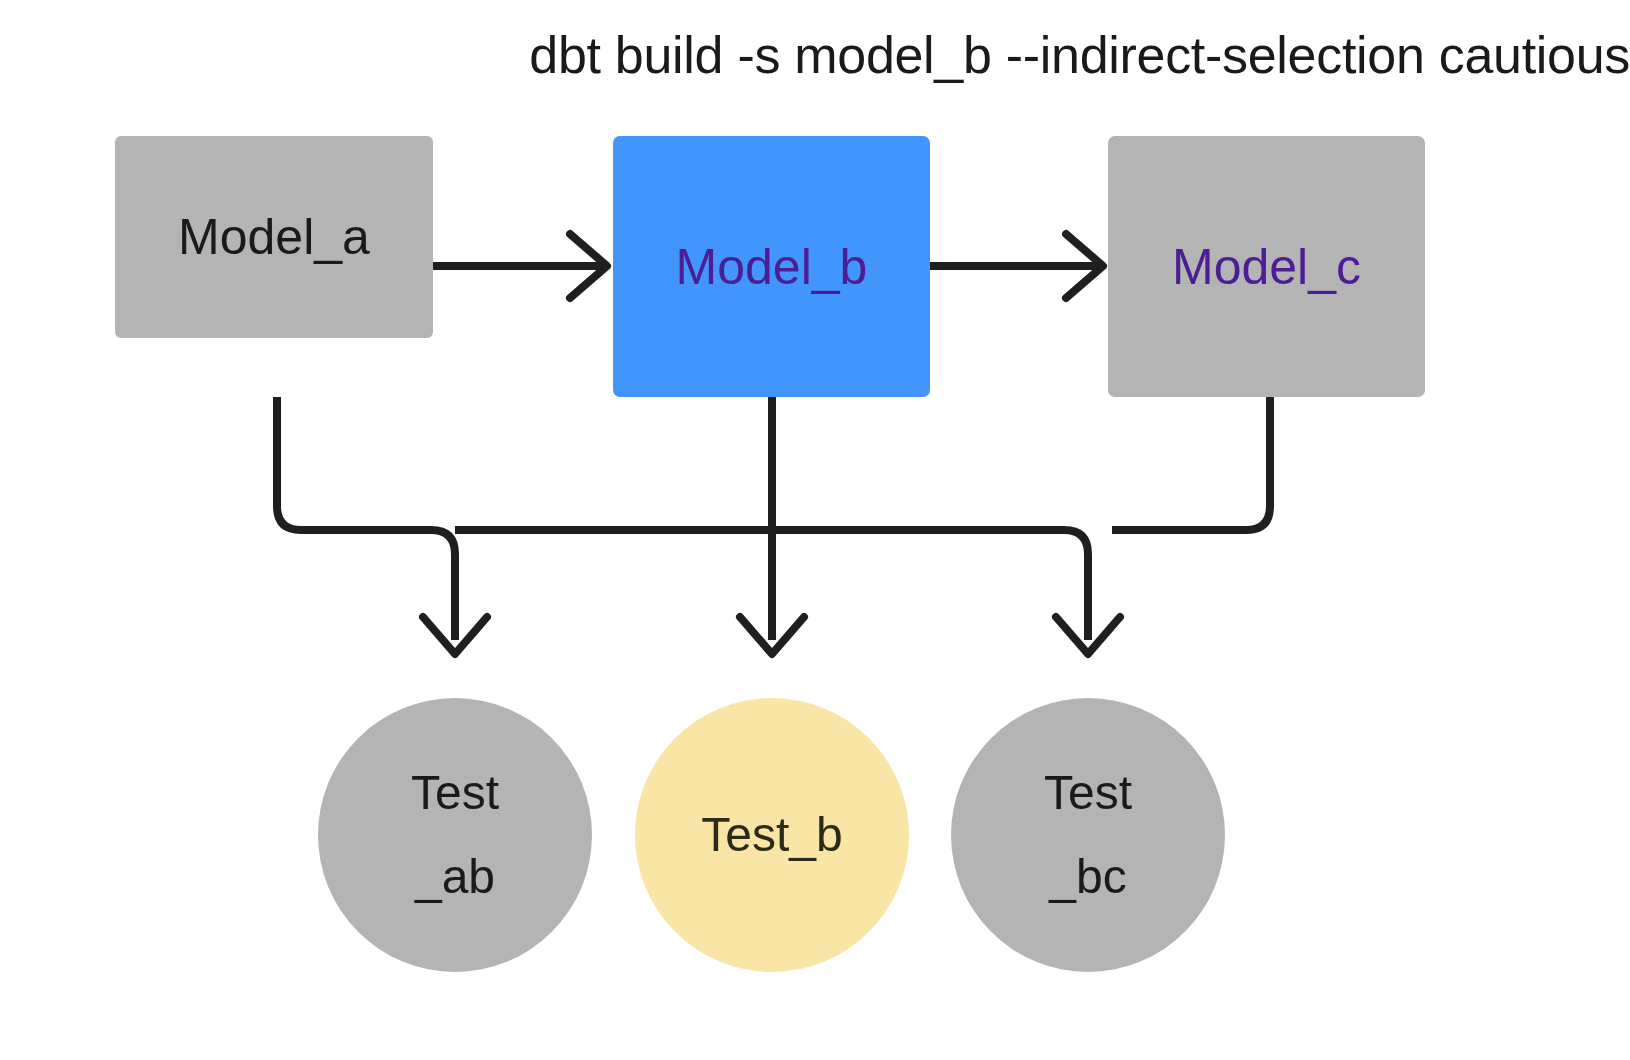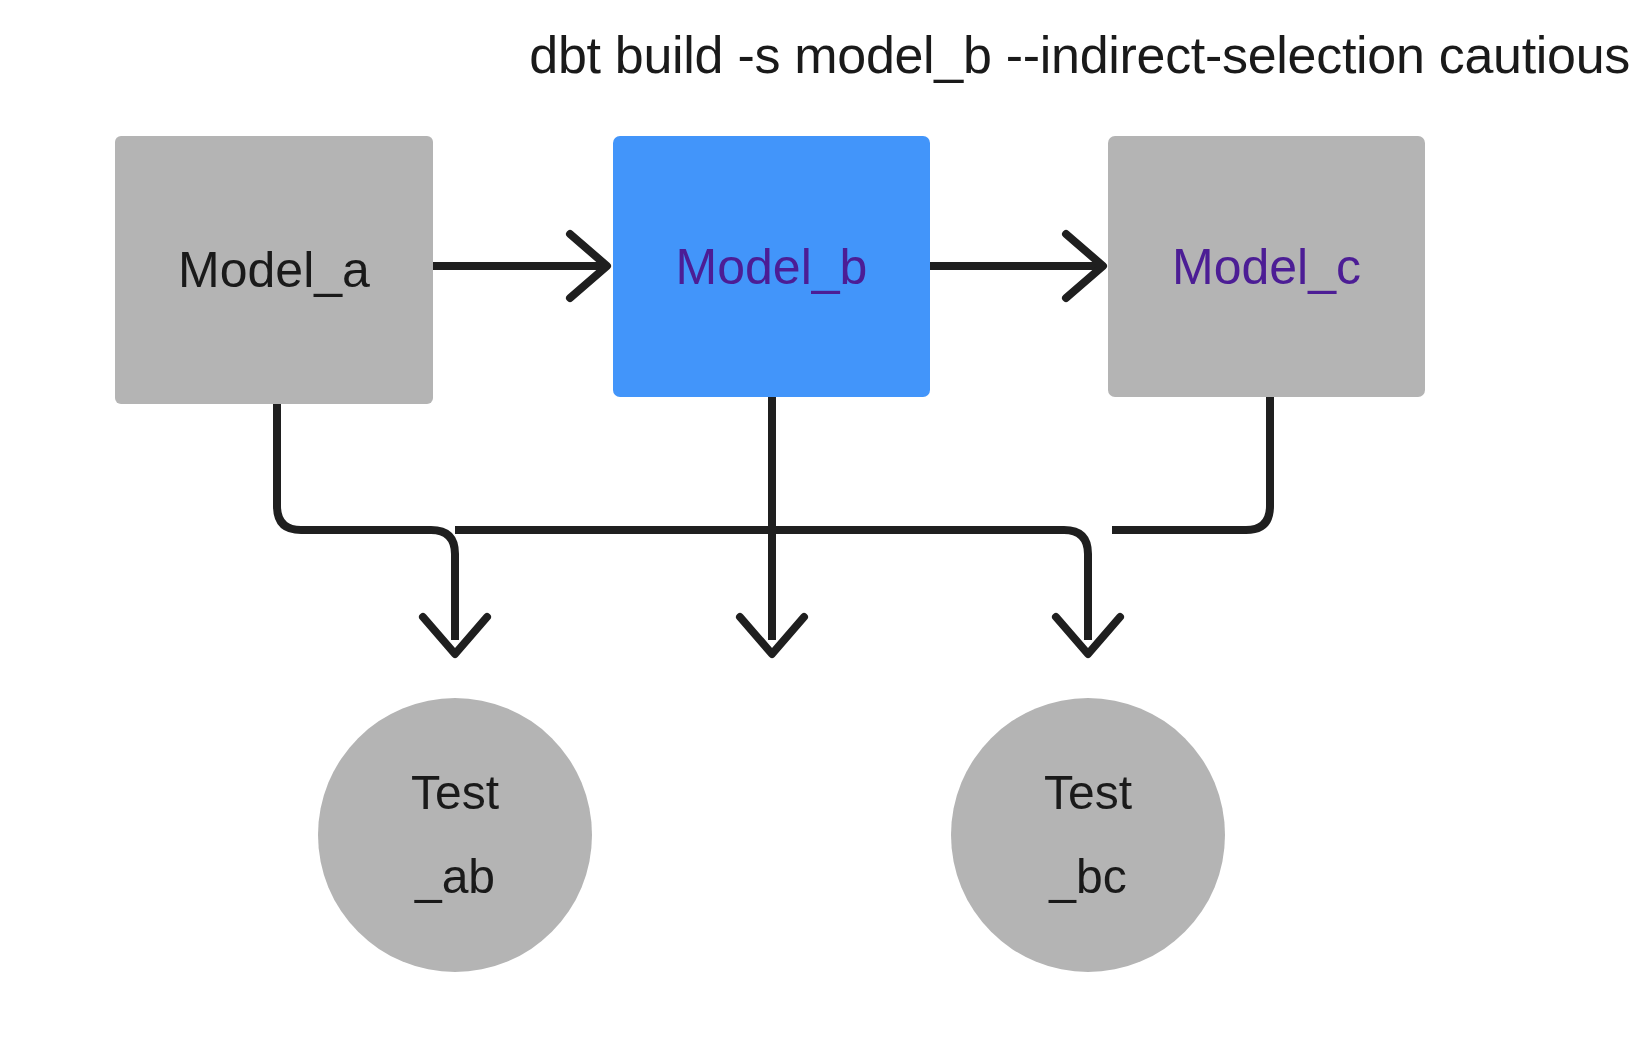--- a/index.html
+++ b/index.html
@@ -105,36 +105,39 @@
       <path d="M 740 617 L 772 654 L 804 617" stroke-linecap="round"></path>
 
       <path d="M 772 530 L 1064 530 Q 1088 530 1088 554 L 1088 640"></path>
       <path d="M 1056 617 L 1088 654 L 1120 617" stroke-linecap="round"></path>
 
       <path d="M 1270 397 L 1270 506 Q 1270 530 1246 530 L 1112 530"></path>
 
     </g>
   </svg>
 
-  <div class="model-node" style="left:115px; top:136px; width:318px; height:268px; background:#b4b4b4;border-radius:6px;">
+  <div class="model-node" style="left:115px; top:136px; width:318px; height:202px; background:#b4b4b4;border-radius:6px;">
     <span class="model-label" style="color:#1a1a1a;">Model_a</span>
   </div>
 
   <div class="model-node" style="left:613px; top:136px; width:317px; height:261px; background:#4295fa;">
     <span class="model-label" style="color:#4c1d95;">Model_b</span>
   </div>
 
   <div class="model-node" style="left:1108px; top:136px; width:317px; height:261px; background:#b4b4b4;">
     <span class="model-label" style="color:#4c1d95;">Model_c</span>
   </div>
 
   <div class="test-node" style="left:318px; top:698px; width:274px; height:274px; background:#b4b4b4;">
     <span class="test-label" style="color:#1a1a1a;">Test
 _ab</span>
   </div>
 
+  <div class="test-node" style="left:635px; top:698px; width:274px; height:274px; background:#f9e5a5;">
+    <span class="test-label" style="color:#2b2b1a;">Test_b</span>
+  </div>
 
   <div class="test-node" style="left:951px; top:698px; width:274px; height:274px; background:#b4b4b4;">
     <span class="test-label" style="color:#1a1a1a;">Test
 _bc</span>
   </div>
 
 </div>
 
 </body></html>

